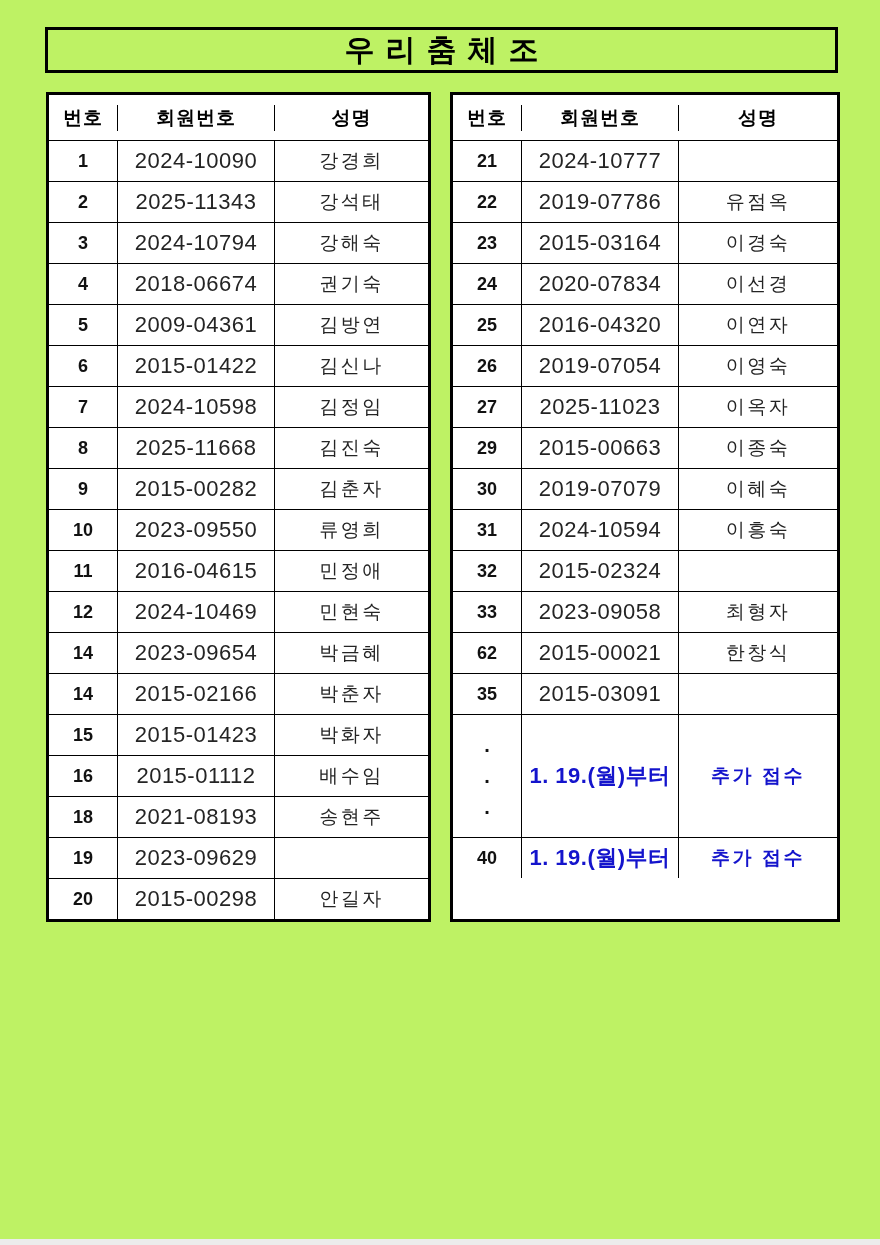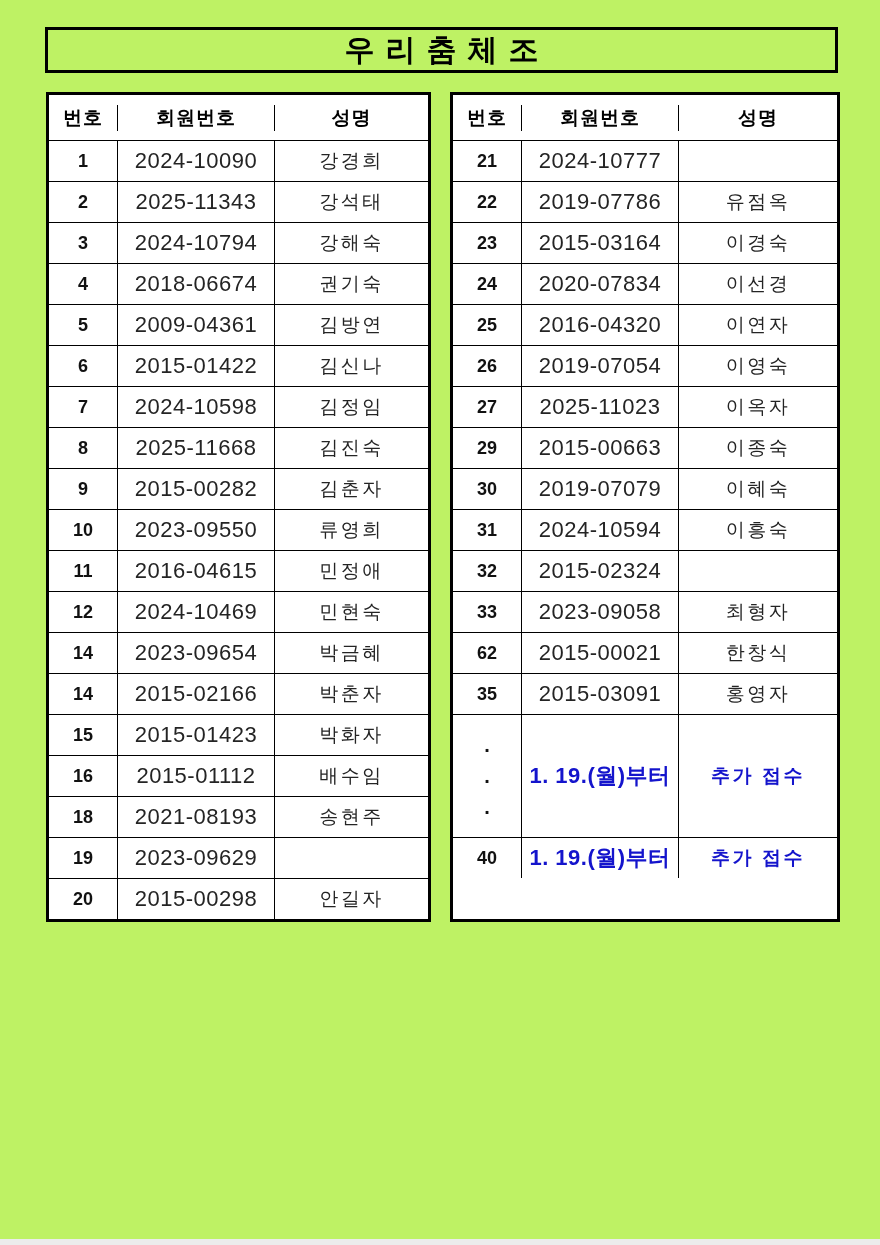--- a/index.html
+++ b/index.html
@@ -221,21 +221,20 @@
           <div class="cell name">최형자</div>
         </div>
         <div class="trow">
           <div class="cell no">62</div>
           <div class="cell mid">2015-00021</div>
           <div class="cell name">한창식</div>
         </div>
         <div class="trow">
           <div class="cell no">35</div>
           <div class="cell mid">2015-03091</div>
-          <div class="cell name">홍영자</div>
         </div>
         <div class="trow tall">
           <div class="cell no dots">.
 .
 .</div>
           <div class="cell mid blue" style="color: rgb(20, 20, 204);">1. 19.(월)부터</div>
           <div class="cell name blue" style="color: rgb(20, 20, 204);">추가 접수</div>
         </div>
         <div class="trow">
           <div class="cell no">40</div>

